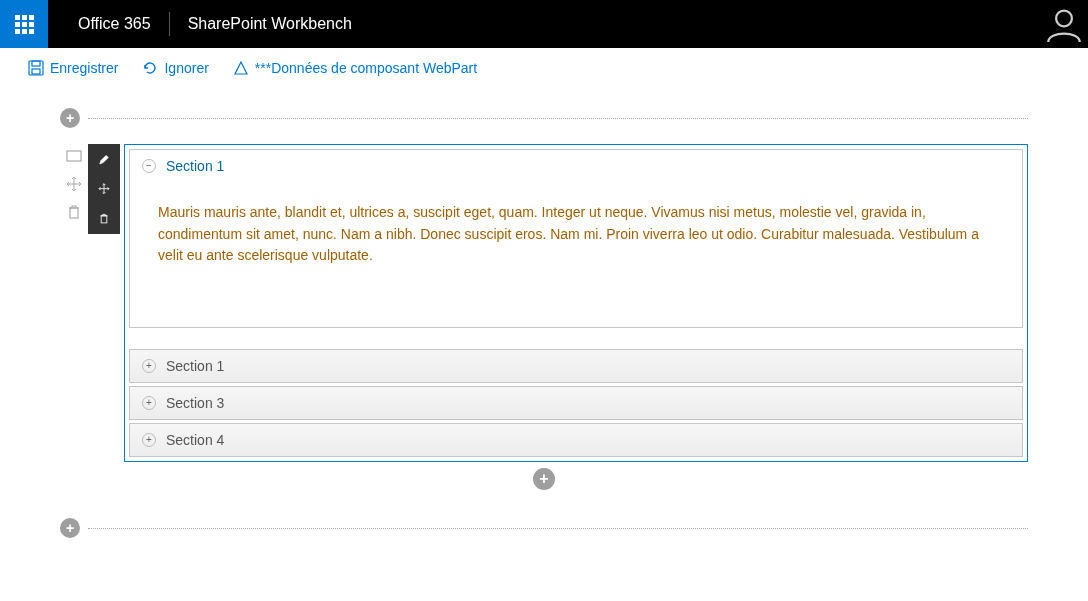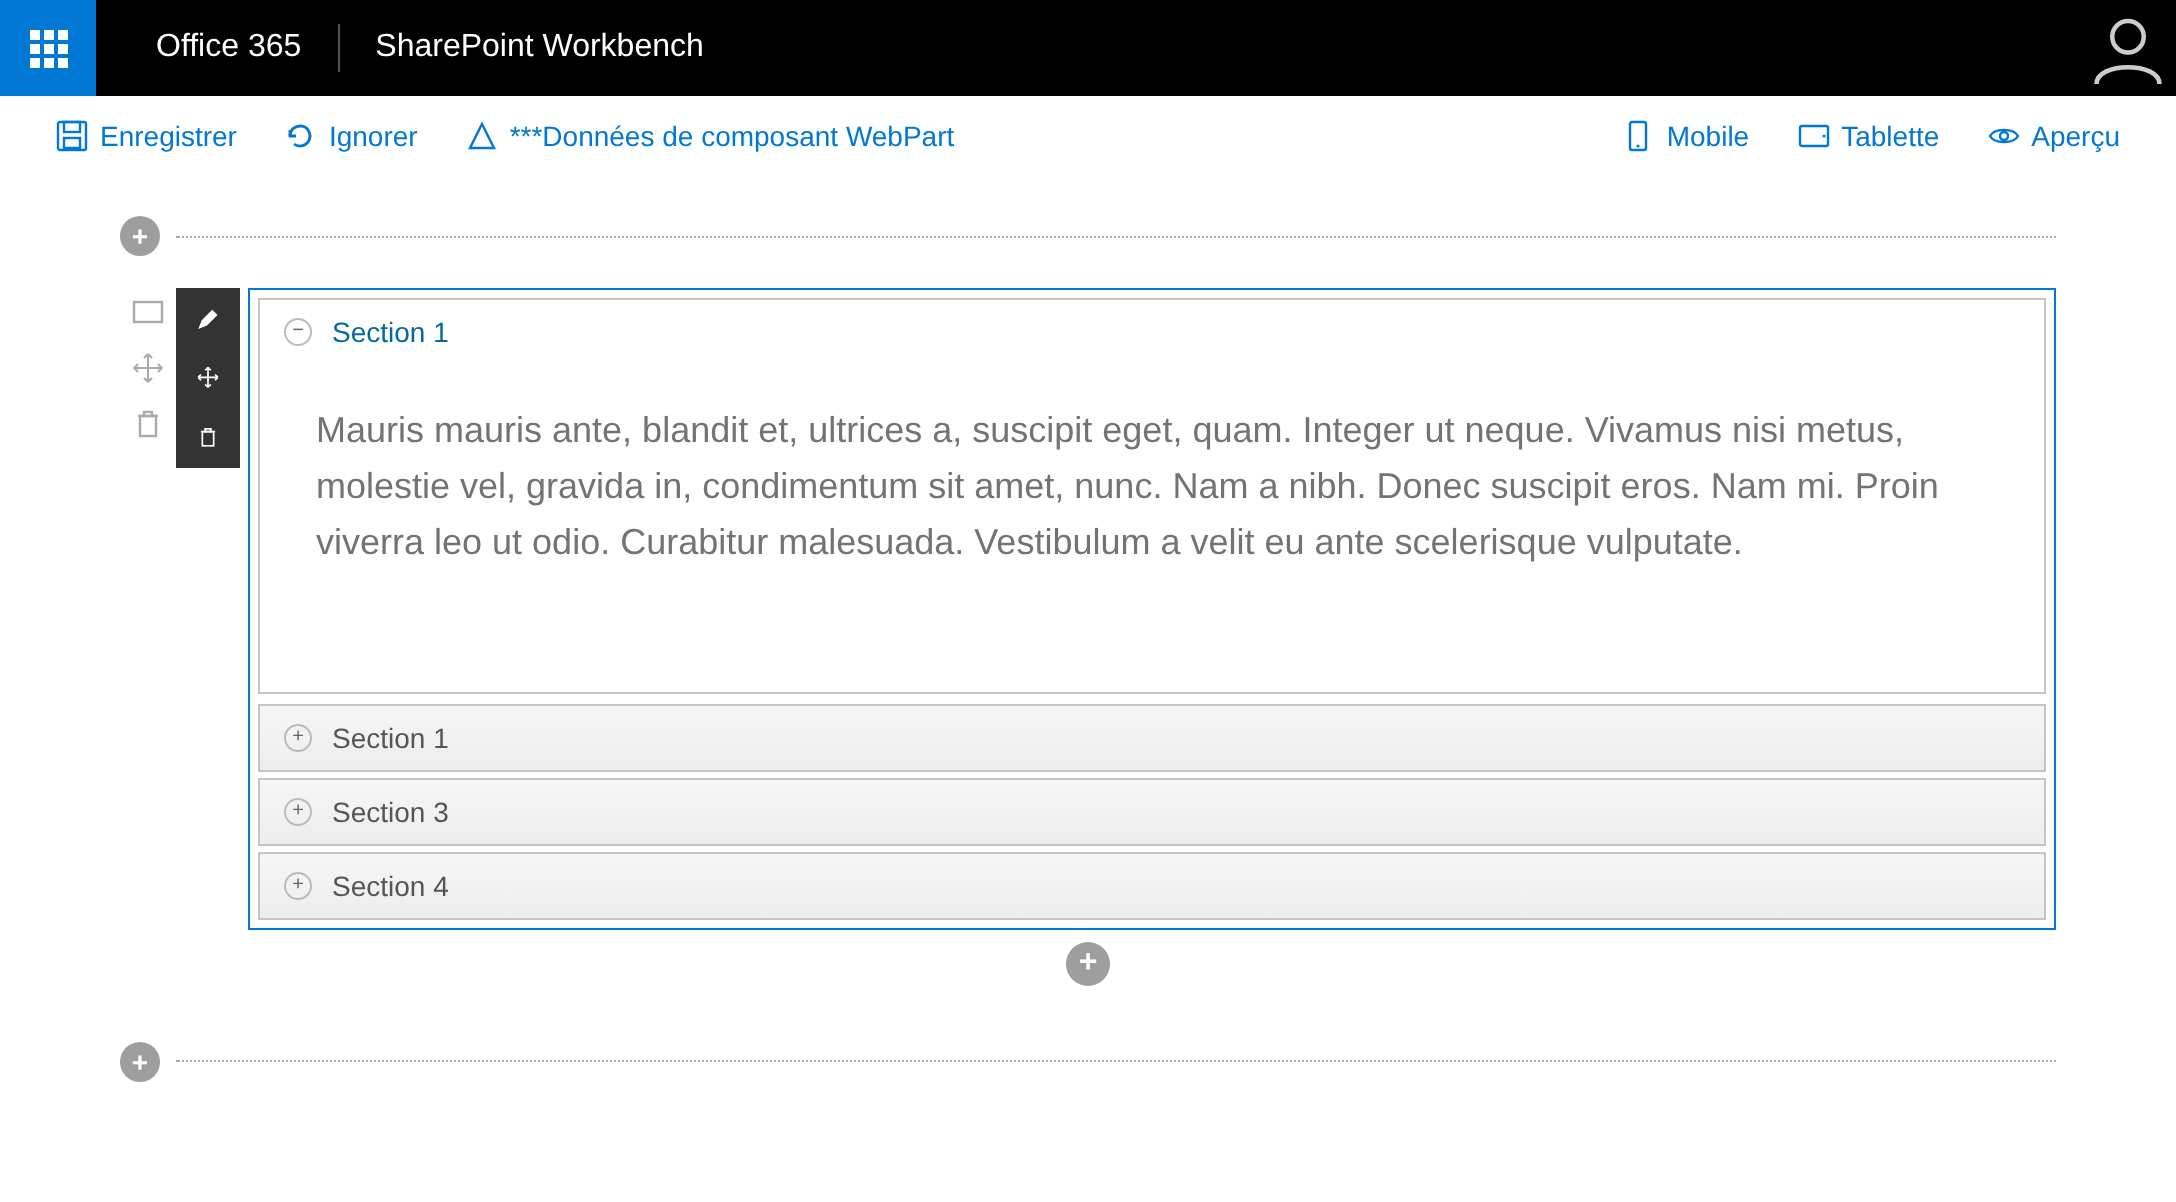--- a/index.html
+++ b/index.html
@@ -29,21 +29,21 @@
   .side-tools-light { display:flex; flex-direction:column; gap:12px; padding:4px 0px; width:28px; align-items:center;}
   .side-tools-light svg { width:16px; height:16px; color:#999; stroke:#999; }
   .side-tools-dark { background:#333; display:flex; flex-direction:column; gap:18px; padding:10px 0; width:32px; align-items:center; margin-right:4px; height:90px;}
   .side-tools-dark svg { width:16px; height:16px; color:#fff; stroke:#fff; fill:#fff;}
   .webpart-box { flex:1; border:1px solid #0078d4; padding:4px; background:#fff; }
 
   .accordion { font-family: Verdana, Geneva, sans-serif; }
   .acc-header { border:1px solid #c5c5c5; background: linear-gradient(#f6f6f6,#ededed); padding:8px 12px; color:#333; display:flex; align-items:center; gap:10px; cursor:pointer; font-size:14px; }
   .acc-header.active { background:#fff; border-bottom:none; }
   .acc-icon { width:14px; height:14px; border:1px solid #bbb; border-radius:50%; display:inline-flex; align-items:center; justify-content:center; font-size:10px; color:#666; line-height:1; }
-  .acc-panel { border:1px solid #c5c5c5; border-top:none; padding:20px 28px 60px 28px; font-size:18px; line-height:1.55; color:#737373; margin-bottom:5px;}
+  .acc-panel { border:1px solid #c5c5c5; border-top:none; padding:20px 28px 60px 28px; font-size:14px; line-height:1.55; color:#a16207; margin-bottom:21px;}
   .acc-header.closed { margin-top:3px; }
   .acc-title { font-weight:normal; color:#555;}
   .acc-header.active .acc-title { color:#0369a1; }
 
   .bottom-add { margin:6px auto; text-align:center; position:relative; }
   .bottom-add .add-circle-center { margin:0 auto; display:flex;}
   .dash-row2 { margin-top:28px; display:flex; align-items:center;}
   
   .add-circle-center { width:22px; height:22px; border-radius:50%; background:#9e9e9e; color:#fff; align-items:center; justify-content:center; font-size:16px; font-weight:bold; line-height:1;}
 </style>
@@ -92,43 +92,20 @@
       </svg>
     <span>Ignorer</span>
   </div>
   <div class="tbtn">
     <svg viewBox="0 0 16 16">
         <path d="M8 2 L14 14 L2 14 Z" fill="none" stroke="#0078d4" stroke-width="1.2"></path>
       </svg>
     <span>***Données de composant WebPart</span>
   </div>
   <div class="spacer"></div>
-  <div class="right">
-    <div class="tbtn">
-      <svg viewBox="0 0 16 16">
-          <rect x="4" y="1" width="8" height="14" rx="1" fill="none" stroke="#0078d4" stroke-width="1.2"></rect>
-          <circle cx="8" cy="13" r="0.8" fill="#0078d4"></circle>
-        </svg>
-      <span>Mobile</span>
-    </div>
-    <div class="tbtn">
-      <svg viewBox="0 0 16 16">
-          <rect x="1" y="3" width="14" height="10" rx="1" fill="none" stroke="#0078d4" stroke-width="1.2"></rect>
-          <circle cx="13" cy="8" r="0.8" fill="#0078d4"></circle>
-        </svg>
-      <span>Tablette</span>
-    </div>
-    <div class="tbtn">
-      <svg viewBox="0 0 16 16">
-          <path d="M1 8 C3 4 13 4 15 8 C13 12 3 12 1 8 Z" fill="none" stroke="#0078d4" stroke-width="1.2"></path>
-          <circle cx="8" cy="8" r="2" fill="none" stroke="#0078d4" stroke-width="1.2"></circle>
-        </svg>
-      <span>Aperçu</span>
-    </div>
-  </div>
 </div>
 
 <div class="canvas-area">
   <div class="dash-row">
     <span class="add-circle">+</span>
     <div class="dash"></div>
   </div>
 
   <div class="webpart-row">
     <div class="side-tools-light">

